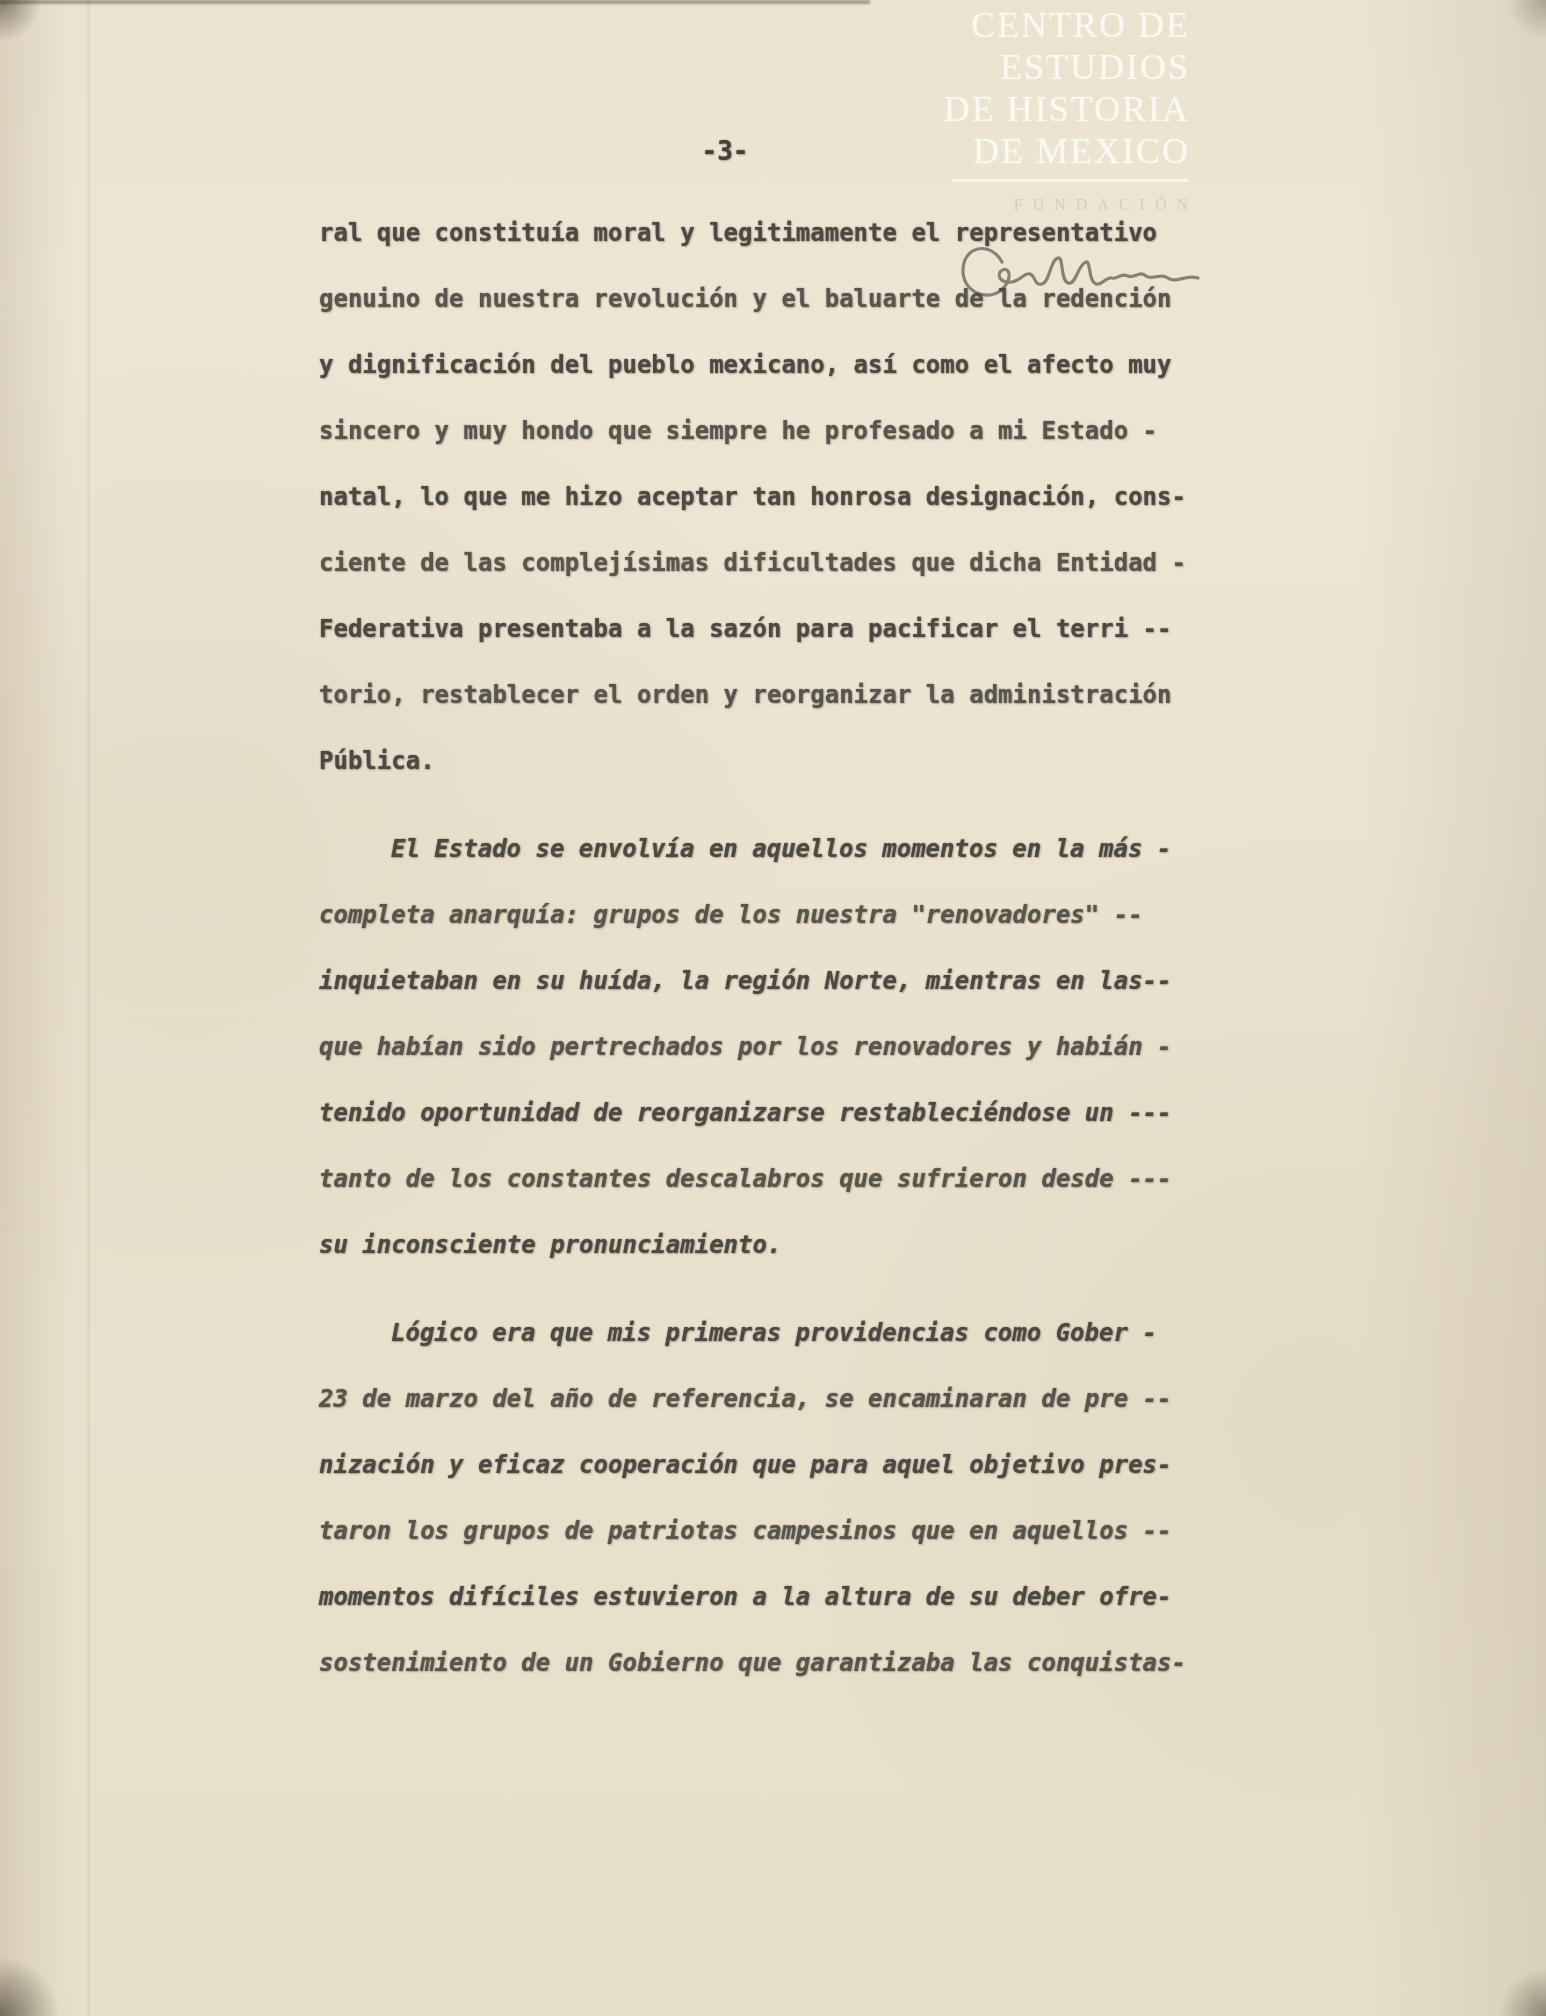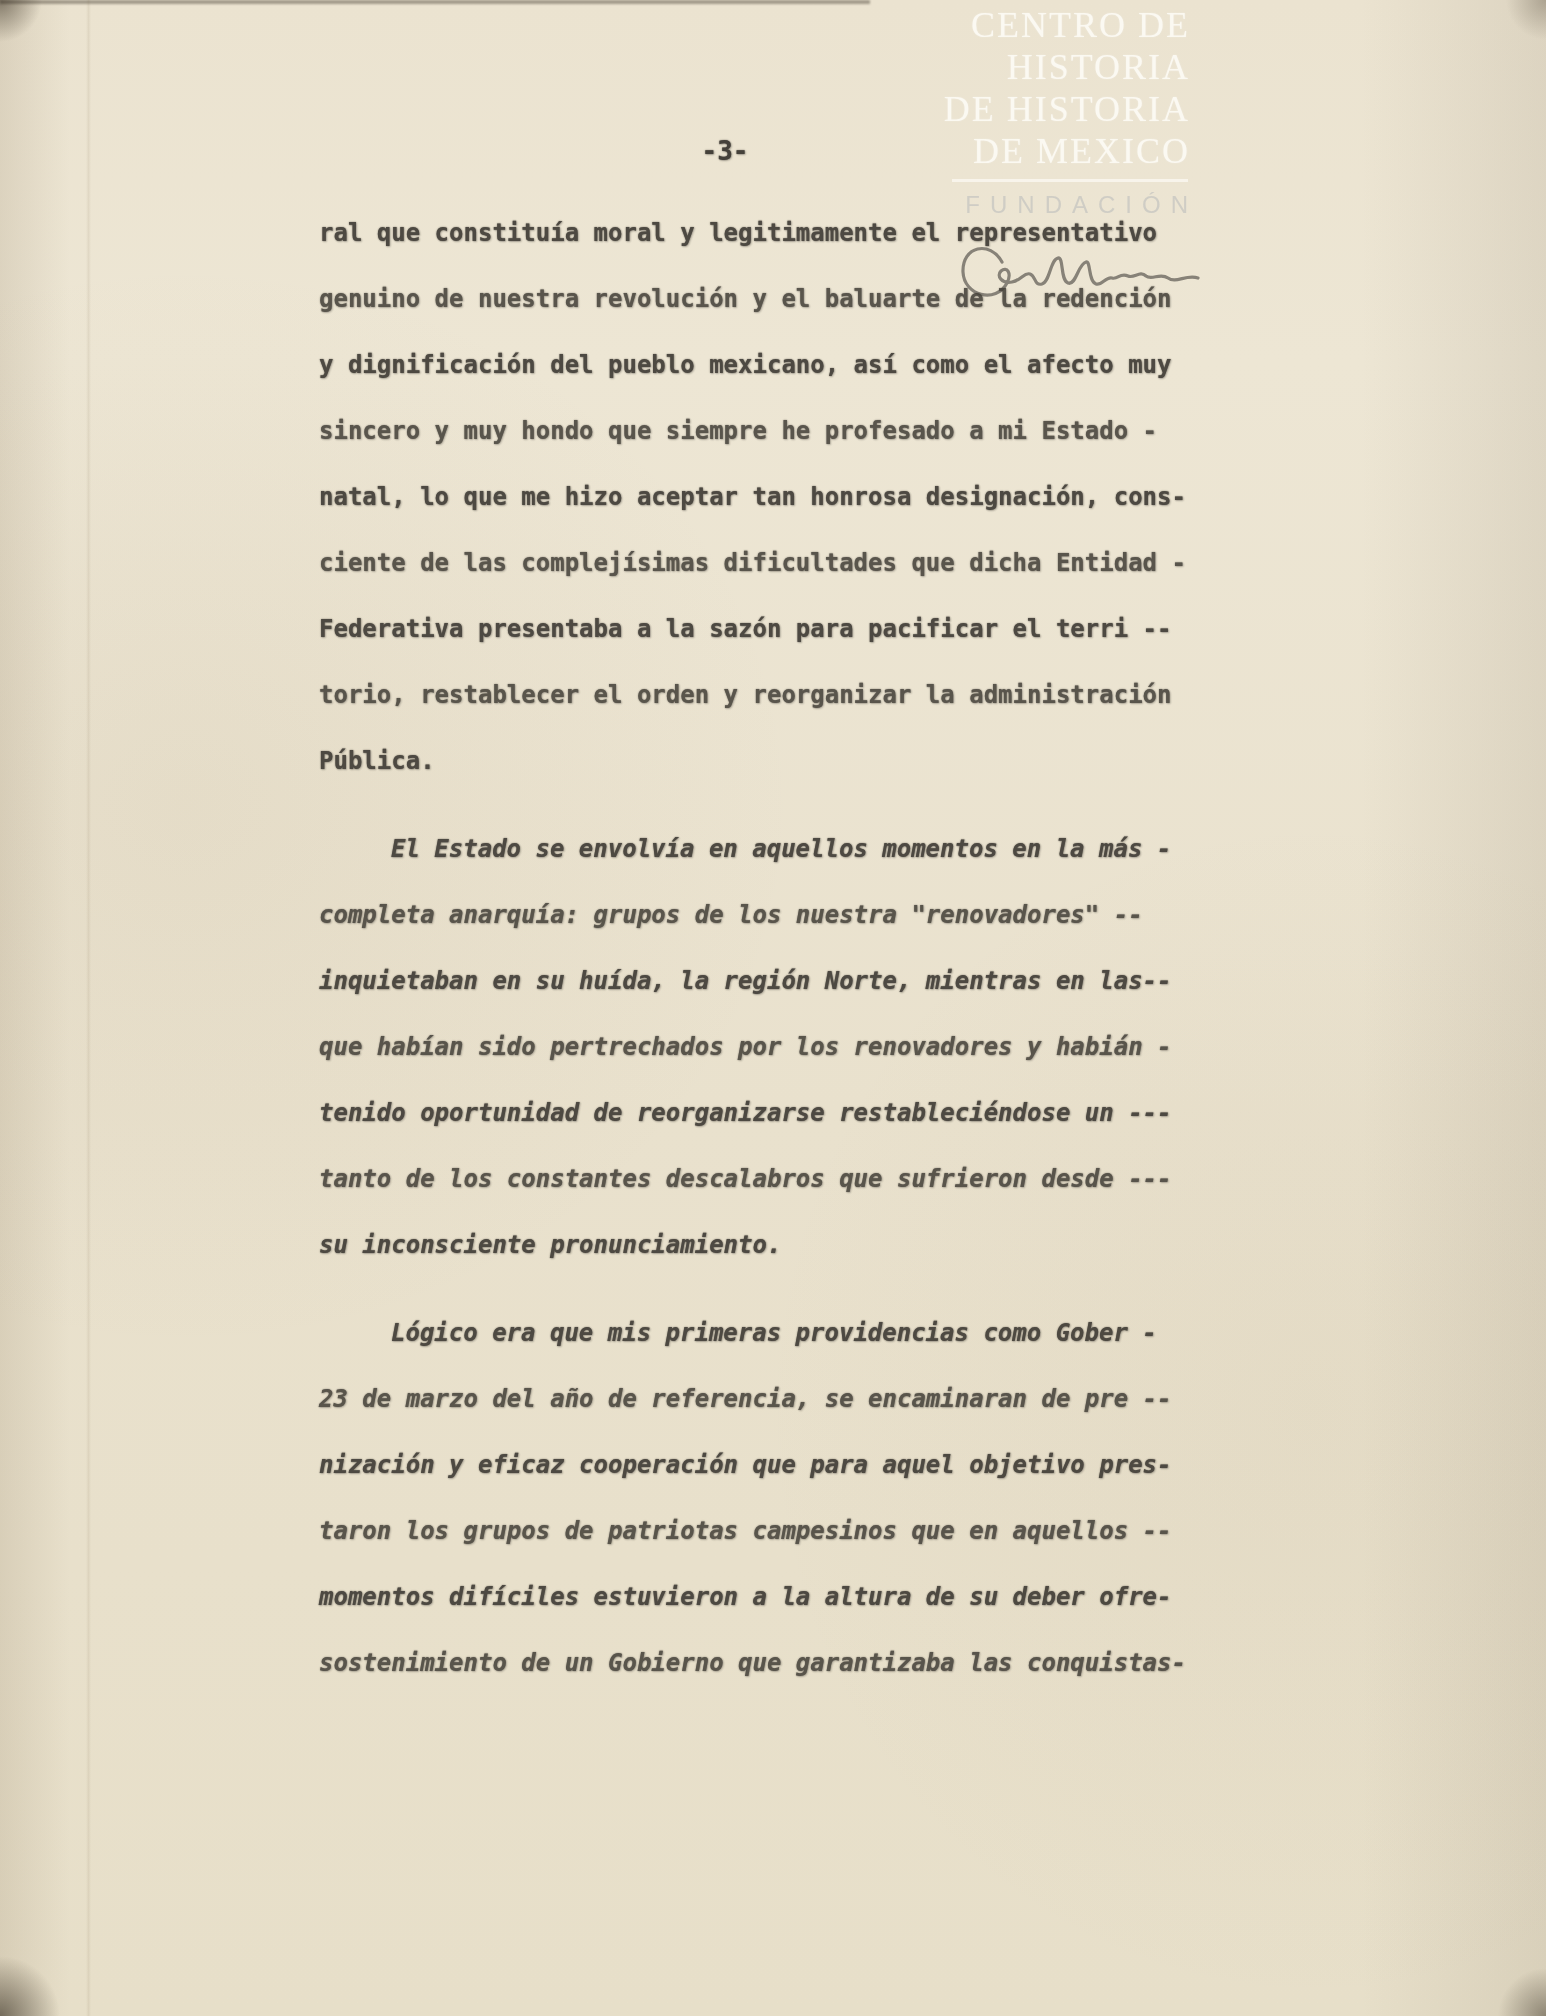--- a/index.html
+++ b/index.html
@@ -38,22 +38,22 @@
     letter-spacing:2px;margin-right:-2px;
     color:rgba(252,250,243,0.92);
     text-shadow:0 0 2px rgba(255,255,255,0.35);
     white-space:pre;
   }
   .wm-rule{
     height:3px;width:236px;margin:7px 0 6px auto;
     background:rgba(250,247,240,0.85);
   }
   .wm-foundation{
-    font-family:Liberation Sans, sans-serif;
-    font-size:24px;line-height:34px;
+    font-family:Liberation Serif, serif;
+    font-size:16px;line-height:34px;
     letter-spacing:10px;margin-right:-10px;
     color:rgba(206,203,196,0.95);
     white-space:pre;
   }
 
   
   .signature{
     position:absolute;left:950px;top:236px;width:260px;height:84px;
     opacity:0.78;filter:blur(0.3px);
   }
@@ -84,21 +84,21 @@
 </head>
 <body>
 
 <div class="page">
 
   <div class="top-edge"></div>
   <div class="crease"></div>
 
   <div class="watermark">
     <div class="wm-line">CENTRO DE</div>
-    <div class="wm-line">HISTORIA</div>
+    <div class="wm-line">ESTUDIOS</div>
     <div class="wm-line">DE HISTORIA</div>
     <div class="wm-line">DE MEXICO</div>
     <div class="wm-rule"></div>
     <div class="wm-foundation">FUNDACIÓN</div>
   </div>
 
   <svg class="signature" viewBox="0 0 260 84" xmlns="http://www.w3.org/2000/svg">
     <path d="M52,26 C40,4 12,10 13,36 C14,60 46,68 57,47 C62,37 57,30 51,35
              C46,40 52,48 62,46 C72,44 74,36 80,38 C86,40 84,50 92,48
              C100,46 100,24 108,22 C114,21 110,44 118,47 C126,50 128,28 136,26

